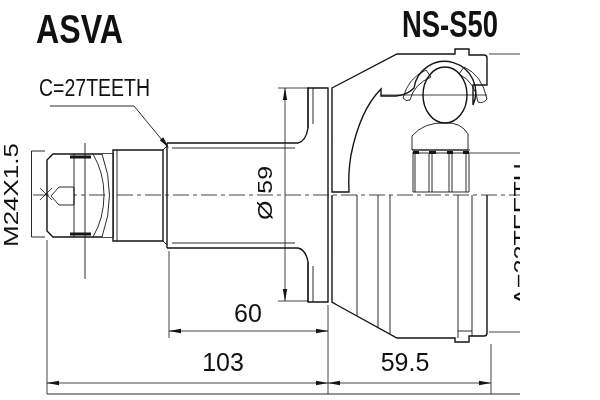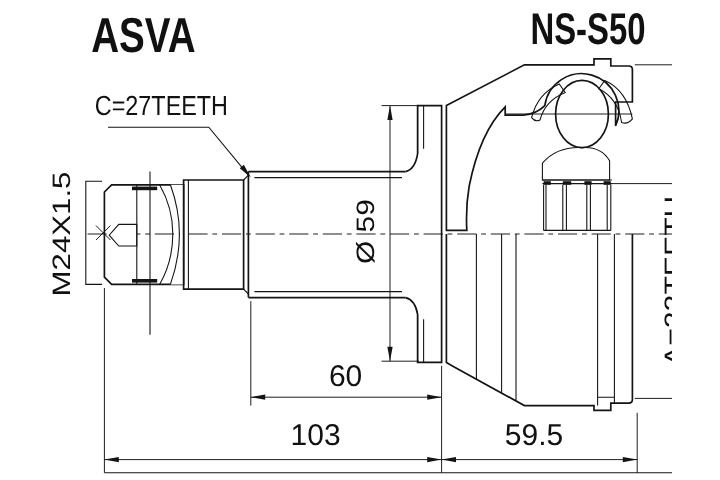--- a/index.html
+++ b/index.html
@@ -1,16 +1,16 @@
 <!DOCTYPE html>
 <html><head>
 <meta charset="utf-8">
 <style>
   html,body{margin:0;padding:0;background:#fff;}
-  .stage{width:520px;height:400px;background:#fff;position:relative;overflow:hidden;padding-left:40px;}
+  .stage{width:520px;height:400px;background:#fff;position:relative;overflow:hidden;}
   svg{display:block;}
   text{fill:#111;font-family:"Liberation Sans", sans-serif;}
   .brand{font-weight:bold;}
   .partno{font-weight:bold;}
   .ln{stroke:#141414;fill:none;}
   .thick{stroke-width:1.4;}
   .thin{stroke-width:0.9;}
   .hair{stroke-width:0.8;}
 </style>
 </head>

